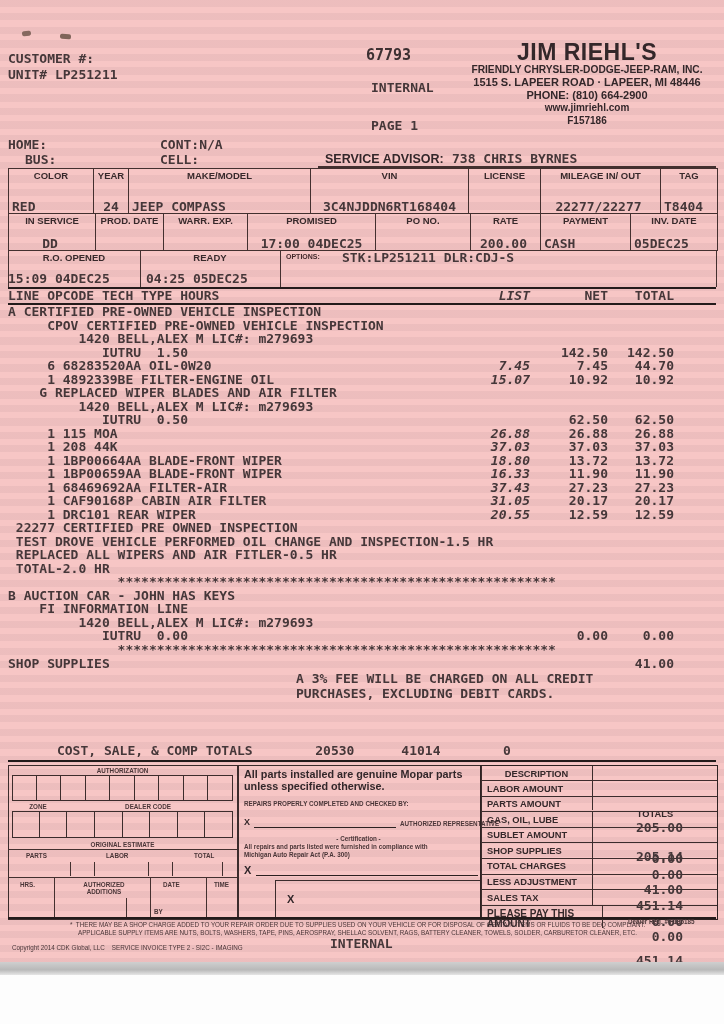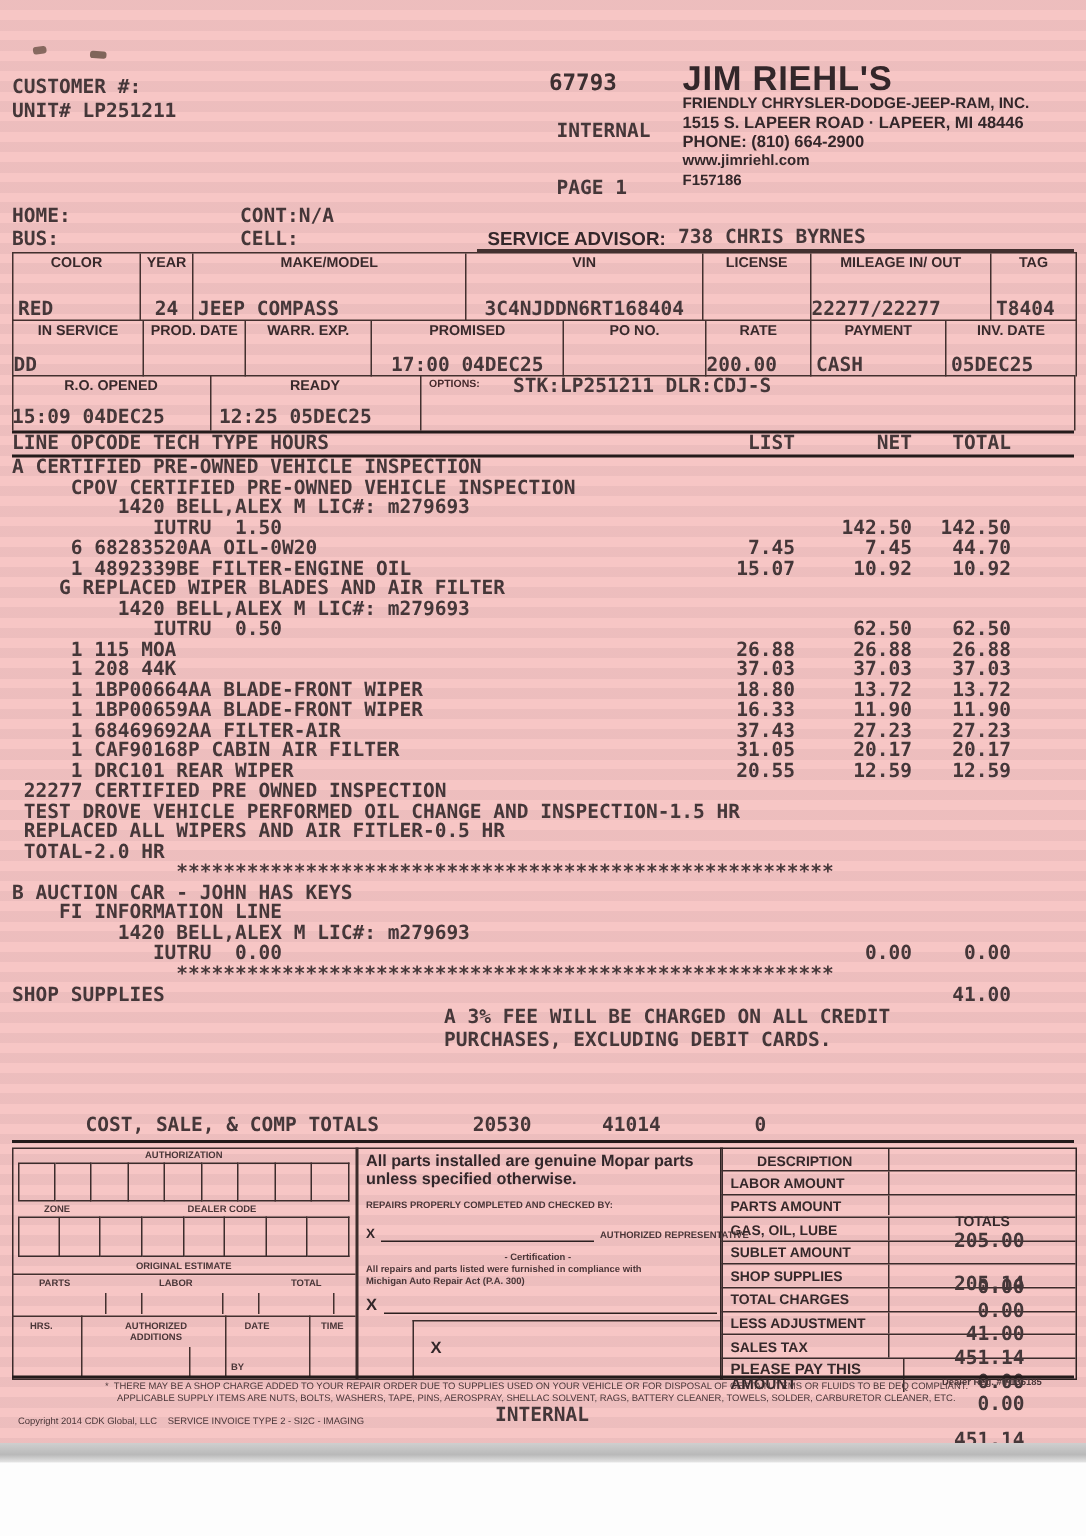--- a/index.html
+++ b/index.html
@@ -12,42 +12,42 @@
   .shadow{position:absolute;left:0;top:962px;width:724px;height:13px;
         background:linear-gradient(180deg,#cfcfcf,#b9b9b9 60%,#e6e6e6);}
   .t{position:absolute;white-space:pre;}
   .mo{font:bold 13px/13.5px "DejaVu Sans Mono","Liberation Mono",monospace;color:#453739;}
   .mo15{font:bold 15px/15px "DejaVu Sans Mono",monospace;color:#3d3032;}
   .sh{font:bold 9.5px/10px "Liberation Sans",sans-serif;color:#38292b;}
   .t6{font:bold 6.3px/7.6px "Liberation Sans",sans-serif;color:#4a3638;}
   .t7{font:bold 7px/8px "Liberation Sans",sans-serif;color:#44292c;}
   .staple{position:absolute;background:#6b5347;border-radius:2px;}
   
-  .dealer{position:absolute;left:455px;top:40px;width:264px;text-align:left;color:#33272a;}
+  .dealer{position:absolute;left:455px;top:40px;width:264px;text-align:center;color:#33272a;}
   .d-name{font:bold 23px/24px "Liberation Sans",sans-serif;letter-spacing:.5px;}
   .d-sub{font:bold 10.2px/12px "Liberation Sans",sans-serif;}
   .d-line{font:bold 11px/13px "Liberation Sans",sans-serif;}
   .d-small{font:bold 10px/12.5px "Liberation Sans",sans-serif;}
   
   .gridtab{position:absolute;left:8px;width:708px;display:grid;border:1.4px solid #43302f;border-bottom:none;}
   .gridtab .col{border-right:1.2px solid #43302f;position:relative;}
   .gridtab .col:last-child{border-right:none;}
   .gridtab .hl{display:block;text-align:center;padding-top:2px;}
   .gridtab .hv{position:absolute;bottom:1px;left:0;right:0;}
   .al-l .hv{text-align:left;padding-left:3px;}
   .al-c .hv{text-align:center;}
-  .al-r .hv{text-align:left;padding-right:4px;}
+  .al-r .hv{text-align:center;padding-right:4px;}
   .vline{position:absolute;width:1.3px;background:#43302f;}
   .hline{position:absolute;height:1.3px;background:#43302f;}
   .thick{position:absolute;height:2.2px;background:#241b1b;}
   
   .lrow{position:relative;height:13.5px;}
   .lt{position:absolute;left:8px;}
   .lc{position:absolute;width:90px;text-align:right;}
-  .cl{left:440px;} .cn{left:518px;} .ct{left:584px;}
+  .cl{left:440px;font-style:italic;} .cn{left:518px;} .ct{left:584px;}
   
   .boxes{position:absolute;left:8px;top:765px;width:708px;height:153px;}
   .bframe{position:absolute;border:1.3px solid #3c2c2c;}
   .cellrow{position:absolute;display:grid;}
   .cellrow div{border-right:1.2px solid #3c2c2c;border-top:1.2px solid #3c2c2c;border-bottom:1.2px solid #3c2c2c;}
   .cellrow div:first-child{border-left:1.2px solid #3c2c2c;}
   
   .tot{position:absolute;left:472px;top:0px;width:236px;height:153px;border:1.4px solid #2e2222;}
   .trow{display:flex;border-bottom:1.1px solid #3c2c2c;}
   .td{width:112px;border-right:1.1px solid #3c2c2c;font:bold 9.3px/11px "Liberation Sans",sans-serif;
@@ -75,21 +75,21 @@
     <div class="d-name">JIM RIEHL'S</div>
     <div class="d-sub">FRIENDLY CHRYSLER-DODGE-JEEP-RAM, INC.</div>
     <div class="d-line">1515 S. LAPEER ROAD  ·  LAPEER, MI 48446</div>
     <div class="d-line">PHONE: (810) 664-2900</div>
     <div class="d-small">www.jimriehl.com</div>
     <div class="d-small">F157186</div>
   </div>
 
   <span class="t mo" style="left:8px;top:138px">HOME:</span>
   <span class="t mo" style="left:160px;top:138px">CONT:N/A</span>
-  <span class="t mo" style="left:8px;top:153px">BUS:</span>
+  <span class="t mo" style="left:25px;top:153px">BUS:</span>
   <span class="t mo" style="left:160px;top:153px">CELL:</span>
   <span class="t" style="left:325px;top:152px;font:bold 12.5px 'Liberation Sans',sans-serif;color:#33272a">SERVICE ADVISOR:</span>
   <span class="t mo" style="left:452px;top:152px">738 CHRIS BYRNES</span>
   <div class="hline" style="left:318px;top:166px;width:398px;height:1.6px"></div>
 
   <div id="veh" class="gridtab" style="top:168px;height:45px;grid-template-columns:85px 35px 182px 158px 72px 120px 56px">
         <div class="col al-l">
           <div class="hl sh">COLOR</div>
           <div class="hv mo">RED</div>
         </div>
@@ -157,21 +157,21 @@
   <div class="hline" style="left:8px;top:250px;width:708px"></div>
   <div class="vline" style="left:8px;top:250px;height:37px"></div>
   <div class="vline" style="left:140px;top:250px;height:37px"></div>
   <div class="vline" style="left:280px;top:250px;height:37px"></div>
   <div class="vline" style="left:716px;top:250px;height:37px"></div>
   <span class="t sh" style="left:8px;top:253px;width:132px;text-align:center">R.O. OPENED</span>
   <span class="t sh" style="left:140px;top:253px;width:140px;text-align:center">READY</span>
   <span class="t t7" style="left:286px;top:253px">OPTIONS:</span>
   <span class="t mo" style="left:342px;top:251px">STK:LP251211 DLR:CDJ-S</span>
   <span class="t mo" style="left:8px;top:272px">15:09 04DEC25</span>
-  <span class="t mo" style="left:146px;top:272px">12:25 05DEC25</span>
+  <span class="t mo" style="left:146px;top:272px">04:25 05DEC25</span>
 
   <div class="thick" style="left:8px;top:287px;width:708px"></div>
   <span class="t mo" style="left:8px;top:289px">LINE OPCODE TECH TYPE HOURS</span>
   <span class="t mo lc cl" style="top:289px">LIST</span>
   <span class="t mo lc cn" style="top:289px">NET</span>
   <span class="t mo lc ct" style="top:289px">TOTAL</span>
   <div class="thick" style="left:8px;top:303px;width:708px"></div>
 
   <div id="lines" class="t" style="left:0;top:305px;width:724px"><div class="lrow"><div class="lt mo t">A CERTIFIED PRE-OWNED VEHICLE INSPECTION</div></div><div class="lrow"><div class="lt mo t">     CPOV CERTIFIED PRE-OWNED VEHICLE INSPECTION</div></div><div class="lrow"><div class="lt mo t">         1420 BELL,ALEX M LIC#: m279693</div></div><div class="lrow"><div class="lt mo t">            IUTRU  1.50</div><div class="lc cn mo t">142.50</div><div class="lc ct mo t">142.50</div></div><div class="lrow"><div class="lt mo t">     6 68283520AA OIL-0W20</div><div class="lc cl mo t">7.45</div><div class="lc cn mo t">7.45</div><div class="lc ct mo t">44.70</div></div><div class="lrow"><div class="lt mo t">     1 4892339BE FILTER-ENGINE OIL</div><div class="lc cl mo t">15.07</div><div class="lc cn mo t">10.92</div><div class="lc ct mo t">10.92</div></div><div class="lrow"><div class="lt mo t">    G REPLACED WIPER BLADES AND AIR FILTER</div></div><div class="lrow"><div class="lt mo t">         1420 BELL,ALEX M LIC#: m279693</div></div><div class="lrow"><div class="lt mo t">            IUTRU  0.50</div><div class="lc cn mo t">62.50</div><div class="lc ct mo t">62.50</div></div><div class="lrow"><div class="lt mo t">     1 115 MOA</div><div class="lc cl mo t">26.88</div><div class="lc cn mo t">26.88</div><div class="lc ct mo t">26.88</div></div><div class="lrow"><div class="lt mo t">     1 208 44K</div><div class="lc cl mo t">37.03</div><div class="lc cn mo t">37.03</div><div class="lc ct mo t">37.03</div></div><div class="lrow"><div class="lt mo t">     1 1BP00664AA BLADE-FRONT WIPER</div><div class="lc cl mo t">18.80</div><div class="lc cn mo t">13.72</div><div class="lc ct mo t">13.72</div></div><div class="lrow"><div class="lt mo t">     1 1BP00659AA BLADE-FRONT WIPER</div><div class="lc cl mo t">16.33</div><div class="lc cn mo t">11.90</div><div class="lc ct mo t">11.90</div></div><div class="lrow"><div class="lt mo t">     1 68469692AA FILTER-AIR</div><div class="lc cl mo t">37.43</div><div class="lc cn mo t">27.23</div><div class="lc ct mo t">27.23</div></div><div class="lrow"><div class="lt mo t">     1 CAF90168P CABIN AIR FILTER</div><div class="lc cl mo t">31.05</div><div class="lc cn mo t">20.17</div><div class="lc ct mo t">20.17</div></div><div class="lrow"><div class="lt mo t">     1 DRC101 REAR WIPER</div><div class="lc cl mo t">20.55</div><div class="lc cn mo t">12.59</div><div class="lc ct mo t">12.59</div></div><div class="lrow"><div class="lt mo t"> 22277 CERTIFIED PRE OWNED INSPECTION</div></div><div class="lrow"><div class="lt mo t"> TEST DROVE VEHICLE PERFORMED OIL CHANGE AND INSPECTION-1.5 HR</div></div><div class="lrow"><div class="lt mo t"> REPLACED ALL WIPERS AND AIR FITLER-0.5 HR</div></div><div class="lrow"><div class="lt mo t"> TOTAL-2.0 HR</div></div><div class="lrow"><div class="lt mo t">              ********************************************************</div></div><div class="lrow"><div class="lt mo t">B AUCTION CAR - JOHN HAS KEYS</div></div><div class="lrow"><div class="lt mo t">    FI INFORMATION LINE</div></div><div class="lrow"><div class="lt mo t">         1420 BELL,ALEX M LIC#: m279693</div></div><div class="lrow"><div class="lt mo t">            IUTRU  0.00</div><div class="lc cn mo t">0.00</div><div class="lc ct mo t">0.00</div></div><div class="lrow"><div class="lt mo t">              ********************************************************</div></div></div>
 

